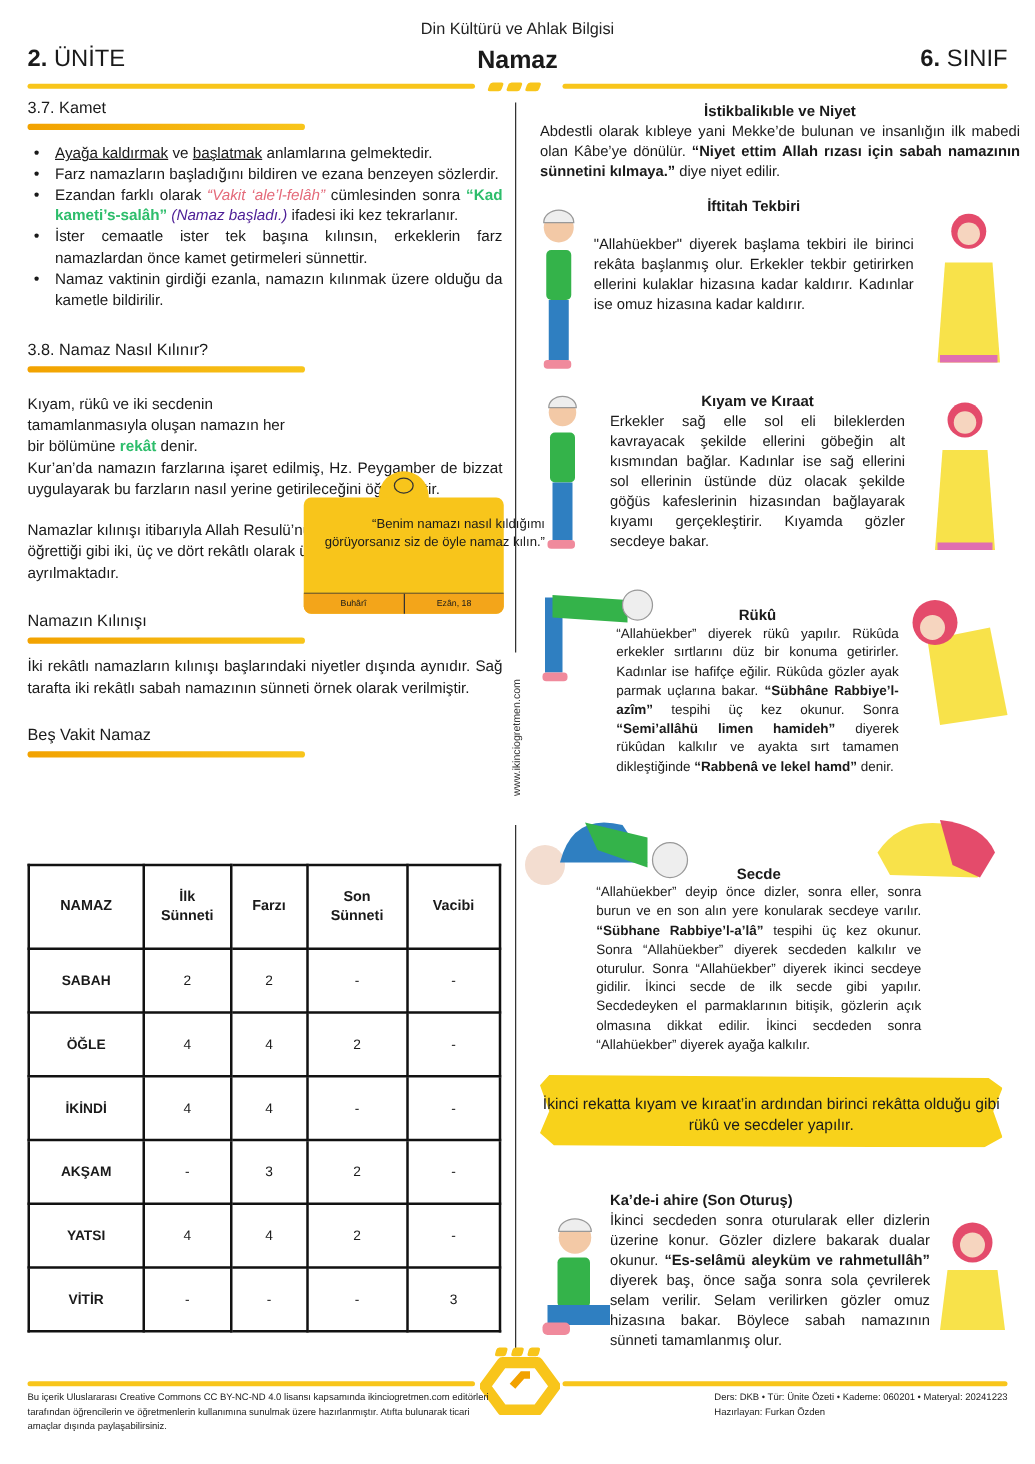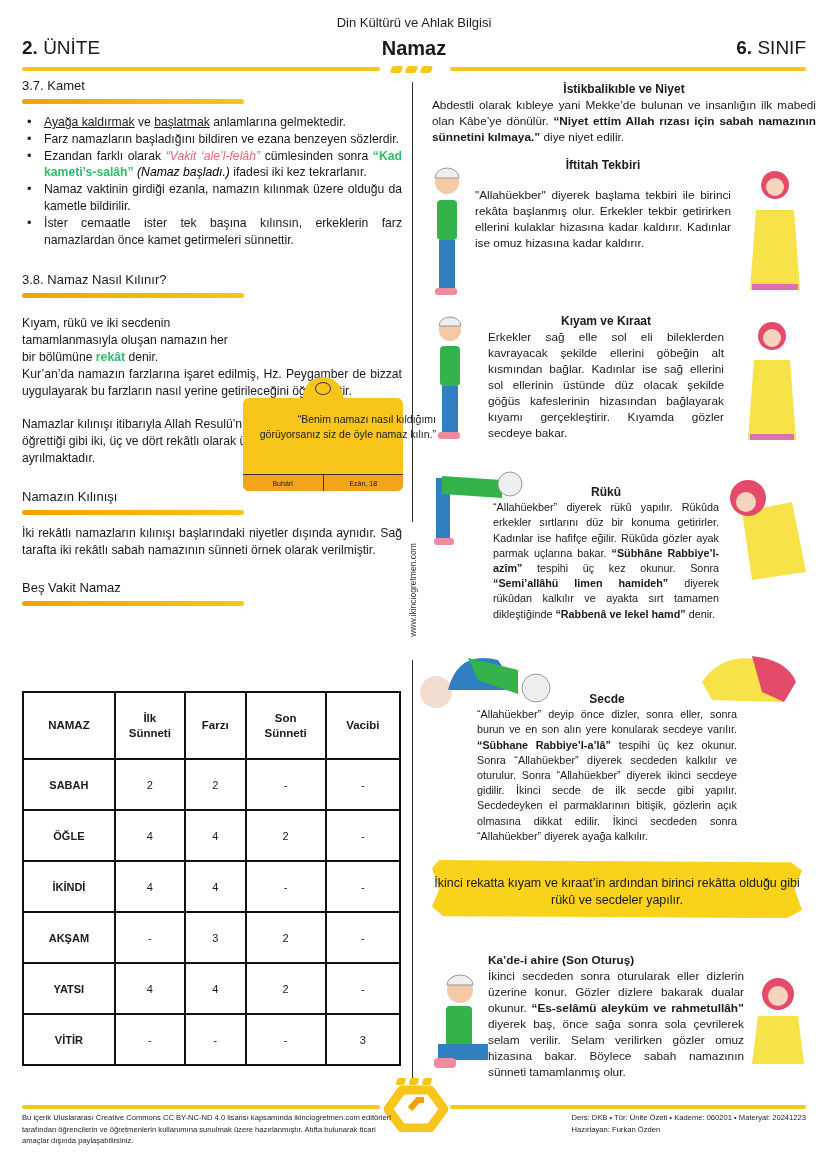--- a/index.html
+++ b/index.html
@@ -23,21 +23,21 @@
   
   .left { position: absolute; left: 22px; top: 78px; width: 380px; }
   .h2 { font-size: 13px; font-weight: 400; margin-bottom: 6px; }
   .uline { height: 5px; width: 222px; border-radius: 3px; background: linear-gradient(90deg,#f2a200,#f8c51b); margin-bottom: 10px; }
   .bullets { list-style: none; font-size: 12.2px; line-height: 16.8px; text-align: justify; }
   .bullets li { position: relative; padding-left: 22px; }
   .bullets li::before { content: "•"; position: absolute; left: 5px; top: 0; font-size: 13px; }
   .u { text-decoration: underline; }
   .pink { color: #e46a7a; font-style: italic; }
   .green-b { color: #2dbd6b; font-weight: 700; }
-  .green-i { color: #000000; font-style: italic; }
+  .green-i { color: #4c1d95; font-style: italic; }
   p.body { font-size: 12.2px; line-height: 16.8px; text-align: justify; }
 
   .quote-card { position: absolute; left: 243px; top: 398px; width: 160px; height: 93px; background: #f8c51b; border-radius: 6px; }
   .quote-bump { position: absolute; left: 303px; top: 377px; width: 40px; height: 30px; background: #f8c51b; border-radius: 20px 20px 0 0; }
   .quote-icon { position: absolute; left: 315px; top: 382px; width: 16px; height: 13px; border: 1.3px solid #333; border-radius: 50%; }
   .quote-text { position: absolute; left: 243px; top: 412px; width: 193px; text-align: right; font-size: 10.5px; line-height: 14.5px; }
   .quote-foot { position: absolute; left: 243px; top: 474px; width: 160px; height: 17px; background: #f3a51a; border-top: 1.5px solid #333; border-radius: 0 0 6px 6px; display: flex; font-size: 7px; }
   .quote-foot div { flex: 1; display: flex; align-items: center; justify-content: center; }
   .quote-foot div:first-child { border-right: 1.5px solid #333; }
 
@@ -82,22 +82,22 @@
   </div>
 <div class="divider" style="top:660px; height:420px;"></div>
 
 <div class="left">
   <div class="h2">3.7. Kamet</div>
   <div class="uline"></div>
   <ul class="bullets" style="margin-top:6px;">
     <li><span class="u">Ayağa kaldırmak</span><span> ve </span><span class="u">başlatmak</span><span> anlamlarına gelmektedir.</span></li>
     <li>Farz namazların başladığını bildiren ve ezana benzeyen sözlerdir.</li>
     <li><span>Ezandan farklı olarak </span><span class="pink">“Vakit ‘ale’l-felâh”</span><span> cümlesinden sonra </span><span class="green-b">“Kad kameti’s-salâh”</span><span class="green-i"> (Namaz başladı.)</span><span> ifadesi iki kez tekrarlanır.</span></li>
+    <li>İster cemaatle ister tek başına kılınsın, erkeklerin farz namazlardan önce kamet getirmeleri sünnettir.</li>
     <li>Namaz vaktinin girdiği ezanla, namazın kılınmak üzere olduğu da kametle bildirilir.</li>
-    <li>İster cemaatle ister tek başına kılınsın, erkeklerin farz namazlardan önce kamet getirmeleri sünnettir.</li>
   </ul>
 
   <div class="h2" style="margin-top:24px;">3.8. Namaz Nasıl Kılınır?</div>
   <div class="uline"></div>
   <p class="body" style="width:222px; margin-top:17px; text-align:left;"><span>Kıyam, rükû ve iki secdenin tamamlanmasıyla oluşan namazın her bir bölümüne </span><span class="green-b">rekât</span><span> denir.</span></p>
   <p class="body">Kur’an’da namazın farzlarına işaret edilmiş, Hz. Peygamber de bizzat uygulayarak bu farzların nasıl yerine getirileceğini öğretmiştir.</p>
   <p class="body" style="margin-top:17px; text-align:left; width:300px;">Namazlar kılınışı itibarıyla Allah Resulü’nün (sav) öğrettiği gibi iki, üç ve dört rekâtlı olarak üç kısma ayrılmaktadır.</p>
 
   <div class="h2" style="margin-top:22px;">Namazın Kılınışı</div>
   <div class="uline"></div>

